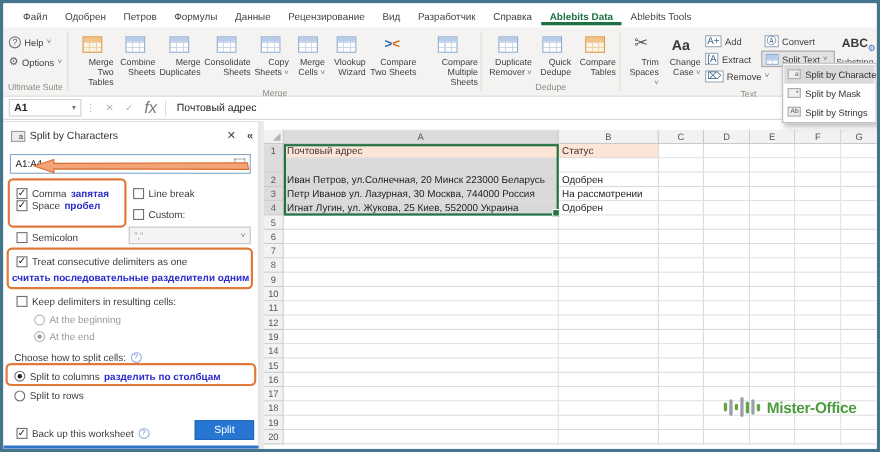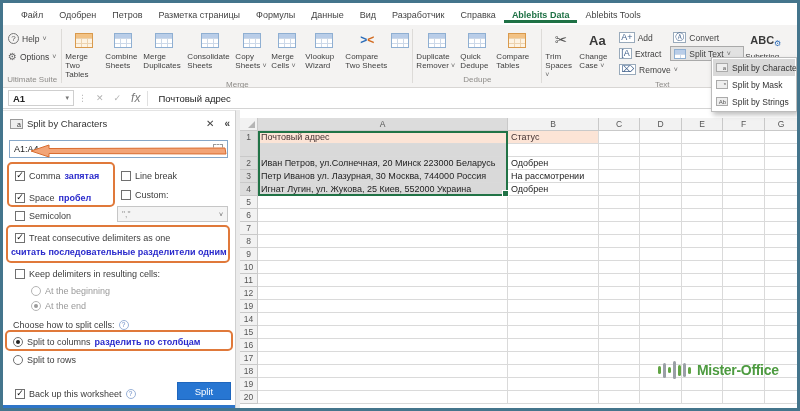--- a/index.html
+++ b/index.html
@@ -12,21 +12,21 @@
   .tab.active{color:#1e7145;font-weight:bold;border-bottom:3px solid #1e7145;padding-bottom:0;}
 
   
   .ribbon{position:absolute;left:0;top:22px;right:0;height:63px;background:#f4f3f2;border-bottom:1px solid #d8d6d4;display:flex;align-items:stretch;padding:0 2px;}
   .group{display:flex;flex-direction:column;}
   .gi{display:flex;align-items:flex-start;flex:1;padding-top:3px;}
   .gi.col{flex-direction:column;justify-content:flex-start;gap:3px;padding-top:6px;}
   .glabel{font-size:8px;color:#8d8b88;text-align:center;padding:0 2px 3px 2px;white-space:nowrap;}
   .vsep{width:1px;background:#dddbd8;margin:4px 2px 4px 2px;}
   .bigbtn{display:flex;flex-direction:column;align-items:center;gap:1px;padding:1px 1px;cursor:default;}
-  .blabel{font-size:8px;line-height:9px;color:#3f3f3f;text-align:left;white-space:normal;}
+  .blabel{font-size:8px;line-height:9px;color:#3f3f3f;text-align:right;white-space:normal;}
   .bicon{height:22px;display:flex;align-items:center;justify-content:center;}
   .sbtn{display:flex;align-items:center;gap:3px;font-size:8.5px;color:#3f3f3f;height:15px;padding:0 3px;white-space:nowrap;}
   .sbtn.pressed{background:#e2e2e2;border:1px solid #a9a9a9;}
   .smallcol{display:flex;flex-direction:column;gap:1px;padding-top:2px;}
   .car{font-size:7px;color:#666;}
 
   
   .ic{display:inline-block;}
   .ti{width:18px;height:15px;border:1px solid #8fafd2;background:
       linear-gradient(#b9cde8,#b9cde8) 0 0/100% 4px no-repeat,
@@ -47,21 +47,21 @@
   .g-abc{font-size:11px;font-weight:bold;color:#3a3a3a;position:relative;line-height:13px;}
   .g-abc .gear2{position:absolute;right:-7px;bottom:-3px;font-size:8px;color:#2b6cb8;}
 
   
   .frow{position:absolute;left:0;top:85px;right:0;height:21px;background:#fff;border-bottom:1px solid #d4d4d4;display:flex;align-items:center;}
   .namebox{width:66px;height:16px;margin-left:5px;border:1px solid #cfcfcf;display:flex;align-items:center;font-size:9.5px;color:#222;padding:0 4px;}
   .namebox .nbv{flex:1;font-weight:bold;}
   .nb-car{font-size:7px;color:#777;}
   .fdots{color:#bbb;font-size:9px;margin:0 4px;}
   .fbtn{font-size:9px;color:#b3b3b3;margin:0 5px;}
-  .fbtn.fx{font-style:italic;color:#7b7b7b;font-size:12px;}
+  .fbtn.fx{font-style:italic;color:#7b7b7b;font-size:15px;}
   .fsep{width:1px;height:15px;background:#e0e0e0;margin:0 2px;}
   .finput{flex:1;font-size:9.5px;color:#222;padding-left:8px;}
 
   
   .panel{position:absolute;left:0;top:107px;width:233px;bottom:0;background:#fff;border-right:1px solid #cfcfcf;border-top:1px solid #e4e4e4;font-size:9px;color:#3c3c3c;}
   .p-title{position:absolute;top:7px;left:7px;right:5px;display:flex;align-items:center;gap:4px;}
   .pt-icon{width:13px;height:10px;border:1px solid #999;background:#eee;font-size:7px;color:#333;display:flex;align-items:flex-end;justify-content:flex-end;padding-right:1px;line-height:7px;}
   .pt-text{flex:1;font-size:9.5px;color:#333;}
   .pt-x,.pt-col{font-size:10px;color:#444;font-weight:bold;margin-left:6px;}
   .p-range{position:absolute;top:29px;left:6px;width:219px;height:18px;border:1px solid #86a7c8;display:flex;align-items:center;font-size:9px;color:#222;padding:0 4px;}
@@ -115,23 +115,23 @@
 </style>
 </head>
 <body>
 
 <div id="app">
 
   <div class="tabs">
     <span class="tab">Файл</span>
     <span class="tab">Одобрен</span>
     <span class="tab">Петров</span>
-    <span class="tab">Разметка страницы</span>
     <span class="tab">Формулы</span>
     <span class="tab">Данные</span>
+    <span class="tab">Рецензирование</span>
     <span class="tab">Вид</span>
     <span class="tab">Разработчик</span>
     <span class="tab">Справка</span>
     <span class="tab active">Ablebits Data</span>
     <span class="tab">Ablebits Tools</span>
   </div>
 
   <div class="ribbon">
     <div class="group">
       <div class="gi col">
@@ -197,20 +197,21 @@
         <div class="bigbtn" style="max-width:46px">
             <span class="bicon">
               <span class="ic g-cmp"><span class="b">&gt;</span><span class="o">&lt;</span></span>
             </span>
             <span class="blabel">Compare Two Sheets</span>
           </div>
         <div class="bigbtn" style="max-width:56px">
             <span class="bicon">
               <span class="ic ti"></span>
             </span>
+            <span class="blabel">Compare Multiple Sheets</span>
           </div>
       </div>
       <div class="glabel">Merge</div>
     </div>
     <div class="vsep"></div>
 
     <div class="group">
       <div class="gi">
         <div class="bigbtn" style="max-width:44px">
             <span class="bicon">
@@ -314,21 +315,21 @@
     <svg class="p-arrow" viewBox="0 0 198 14">
       <polygon points="2,7 20,1 20,4.5 196,4 197,10 20,9.5 20,13" fill="#f2a477" stroke="#d96c2f" stroke-width="1"></polygon>
     </svg>
 
     <div class="obox" style="top:51px;left:4px;width:108px;height:45px;"></div>
     <div class="prow" style="top:58px;left:12px;">
         <span class="cb on"></span>
         <span>Comma</span>
         <span class="note">запятая</span>
       </div>
-    <div class="prow" style="top:80px;left:12px;text-align:right;">
+    <div class="prow" style="top:69px;left:12px;text-align:right;">
         <span class="cb on"></span>
         <span>Space</span>
         <span class="note">пробел</span>
       </div>
     <div class="prow" style="top:98px;left:12px;">
         <span class="cb"></span>
         <span>Semicolon</span>
       </div>
 
     <div class="prow" style="top:58px;left:118px;">

